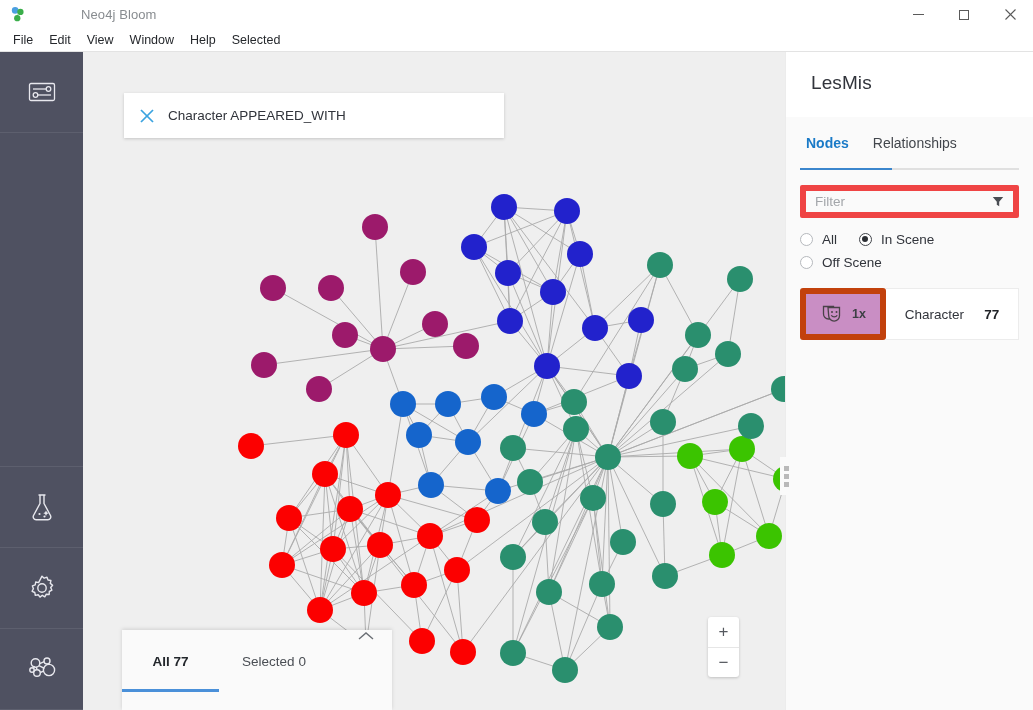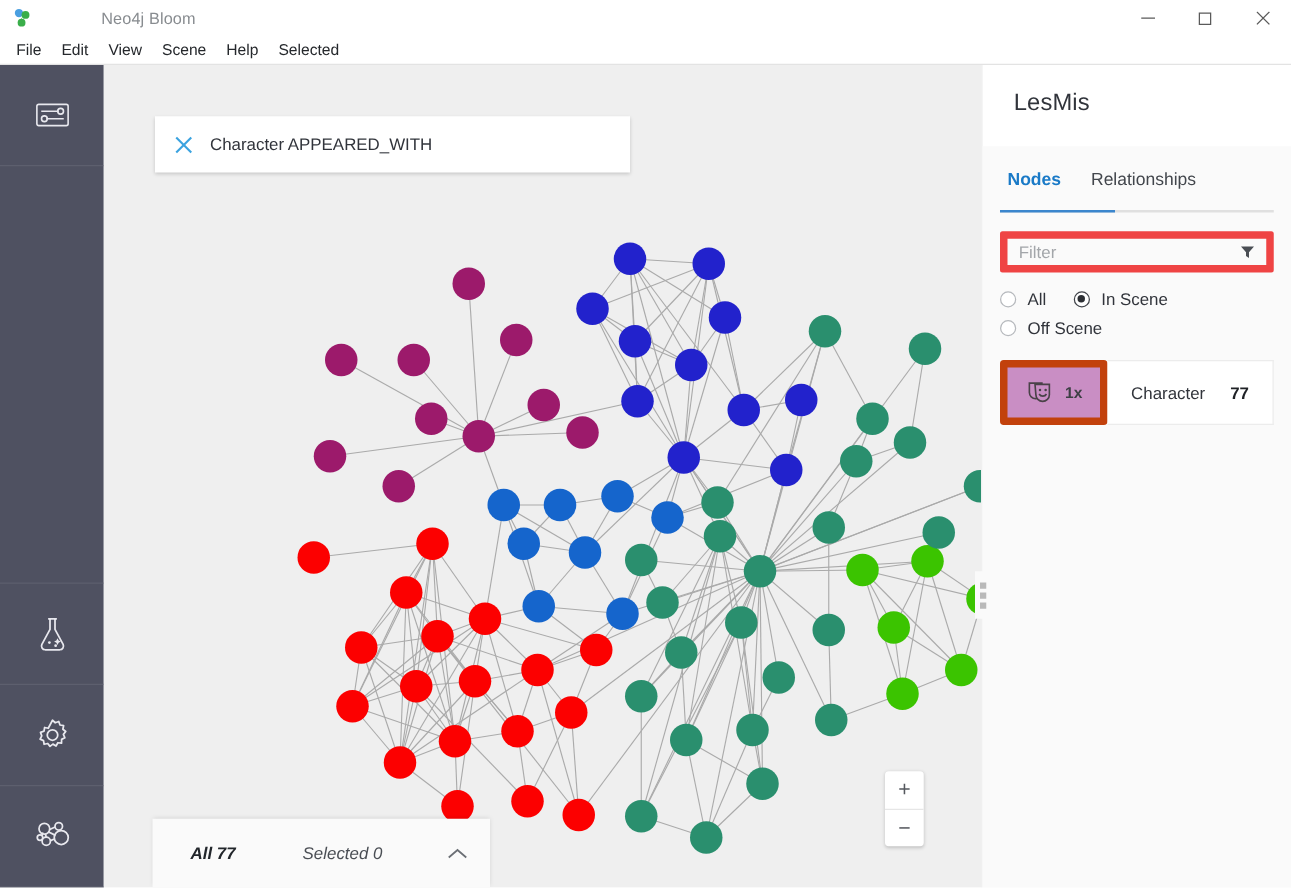--- a/index.html
+++ b/index.html
@@ -76,23 +76,23 @@
     box-shadow: 0 1px 3px rgba(0,0,0,.2); overflow: hidden;
   }
   .zoombtn {
     height: 30px; display:flex; align-items:center; justify-content:center;
     font-size: 17px; color: #55585e; cursor: pointer; user-select: none;
   }
   .zoombtn + .zoombtn { border-top: 1px solid #e6e6e6; }
 
   
   .bottomcard {
-    position: absolute; left: 39px; bottom: 0; width: 270px; height: 55px;
+    position: absolute; left: 39px; bottom: 0; width: 270px; height: 80px;
     background: #fafafa; box-shadow: 0 -1px 4px rgba(0,0,0,.13);
-    display: flex; align-items: center; font-style: italic;
+    display: flex; 
   }
   .bc-tab {
     width: 97px; height: 62px; display: flex; align-items: center; justify-content: center;
     font-size: 13.5px; cursor: pointer; position: relative;
   }
   .bc-tab.active { color: #22262b; font-weight: bold; }
   .bc-tab.active::after {
     content:""; position:absolute; left: 0; right: 0; bottom: 0;
     height: 3px; background: #4a90d9;
   }
@@ -193,21 +193,21 @@
           <line x1="10.5" y1="0.5" x2="0.5" y2="10.5" stroke="#5a5a5a" stroke-width="1.1"></line>
         </svg>
       </div>
     </div>
   </div>
 
   <div class="menubar">
     <div class="menuitem">File</div>
     <div class="menuitem">Edit</div>
     <div class="menuitem">View</div>
-    <div class="menuitem">Scene</div>
+    <div class="menuitem">Window</div>
     <div class="menuitem">Help</div>
     <div class="menuitem">Selected</div>
   </div>
 
   <div class="rail">
     <div class="rail-cell">
       <svg width="30" height="24" viewBox="0 0 30 24">
         <rect x="2.5" y="3.5" width="25" height="17" rx="1.5" fill="none" stroke="#e8e8ee" stroke-width="1.3"></rect>
         <line x1="6" y1="9" x2="20" y2="9" stroke="#e8e8ee" stroke-width="1.3"></line>
         <circle cx="21.5" cy="9" r="2.3" fill="none" stroke="#e8e8ee" stroke-width="1.3"></circle>

